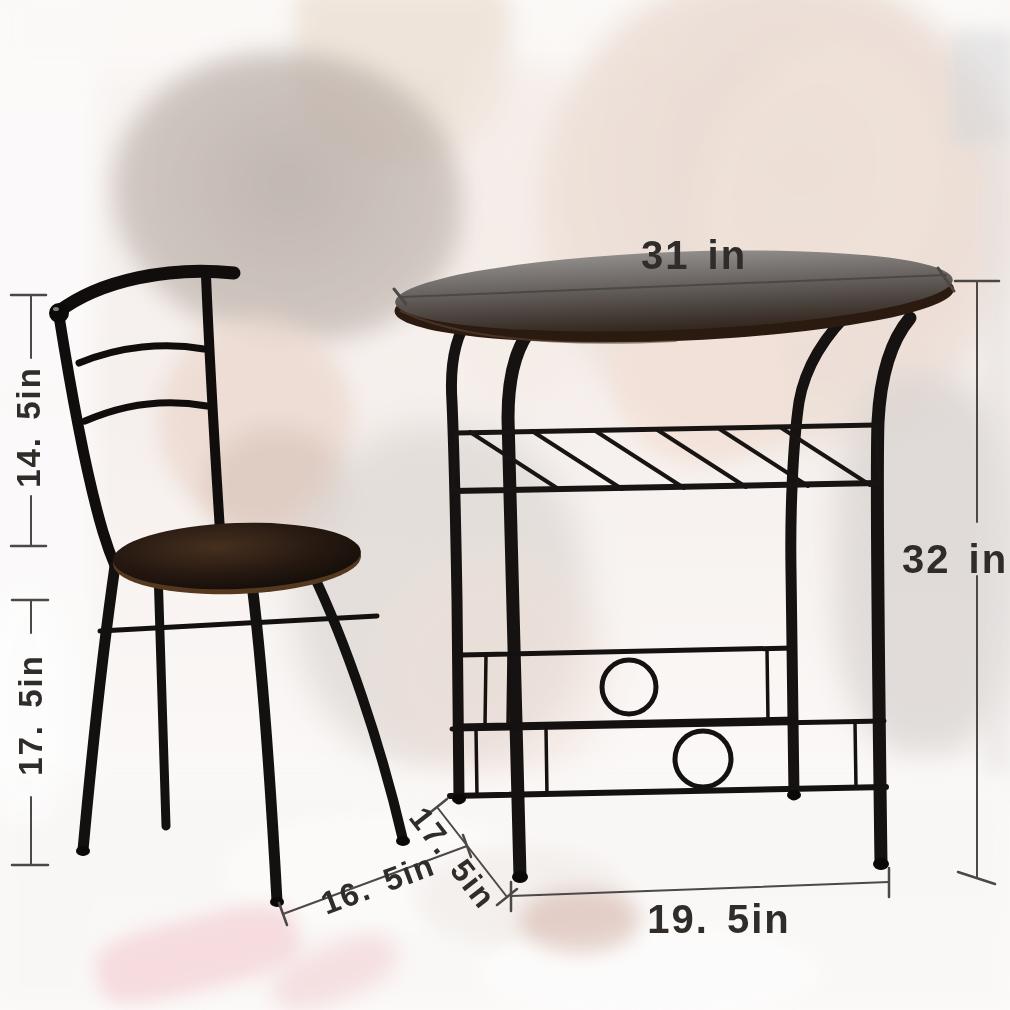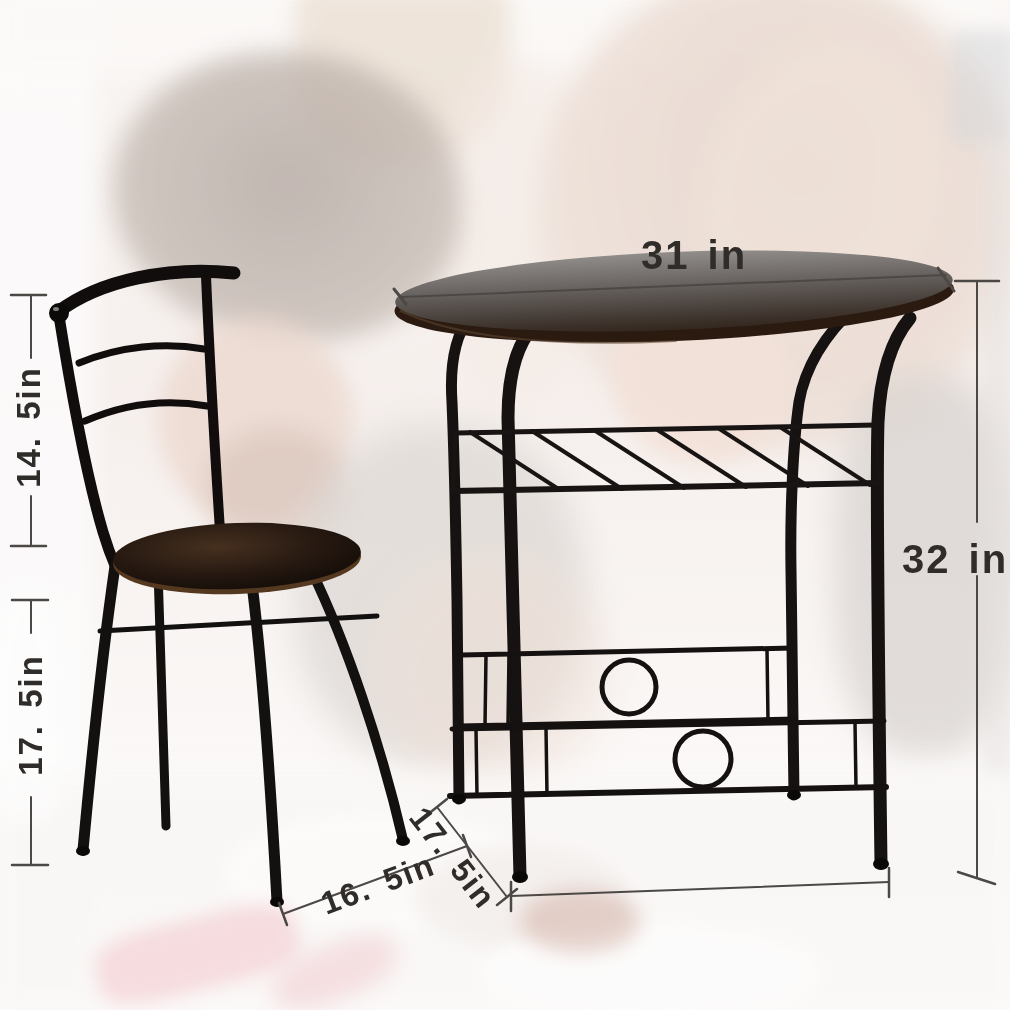--- a/index.html
+++ b/index.html
@@ -223,18 +223,19 @@
       <g>
         <path d="M 511 896 L 889 882"></path>
         <path stroke-width="2.5" d="M 511 882 L 511 911"></path>
         <path stroke-width="2.5" d="M 889 868 L 889 897"></path>
       </g>
     </g>
   </svg>
 
   <div class="dim-label dl-h" style="left:694px;top:255px;">31 in</div>
   <div class="dim-label dl-h" style="left:955px;top:559px;">32 in</div>
+  <div class="dim-label dl-h" style="left:719px;top:919px;">19. 5in</div>
   <div class="dim-label dl-v rot-90" style="left:28px;top:427px;">14. 5in</div>
   <div class="dim-label dl-v rot-90" style="left:30px;top:715px;">17. 5in</div>
   <div class="dim-label dl-d rot-165" style="left:378px;top:884px;">16. 5in</div>
   <div class="dim-label dl-d rot52" style="left:453px;top:858px;">17. 5in</div>
 
 </div>
 
 </body></html>

